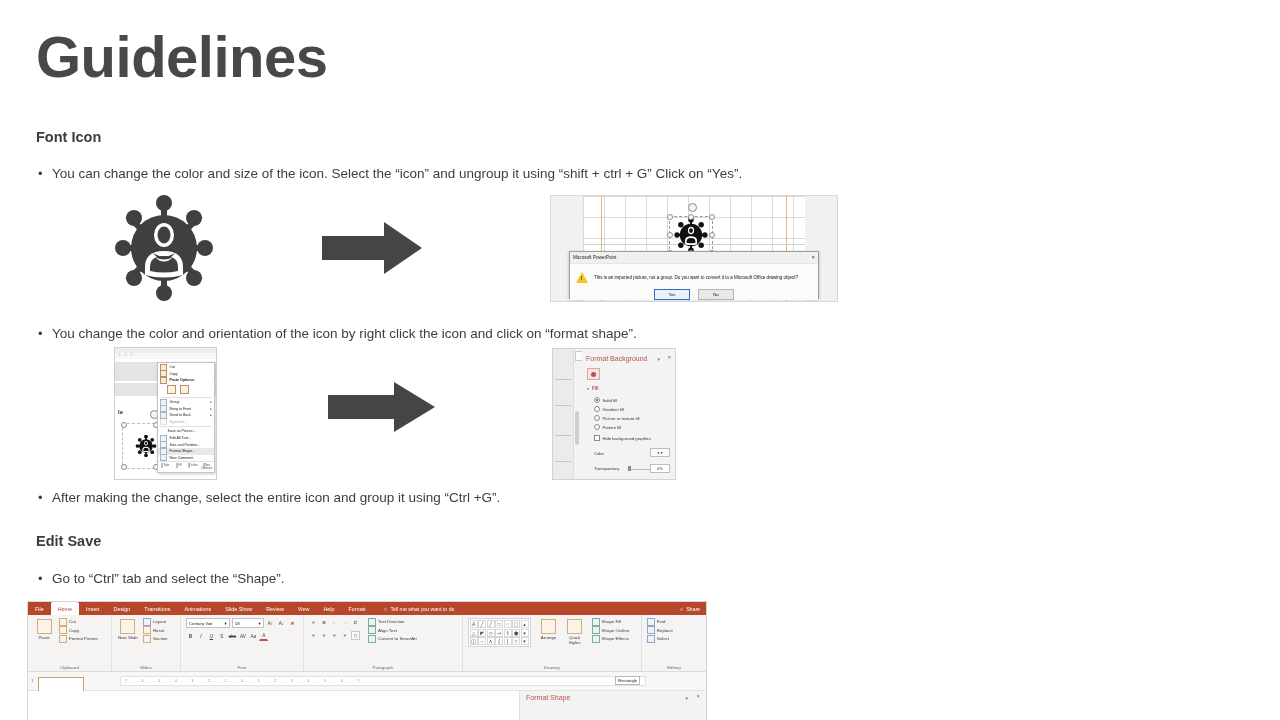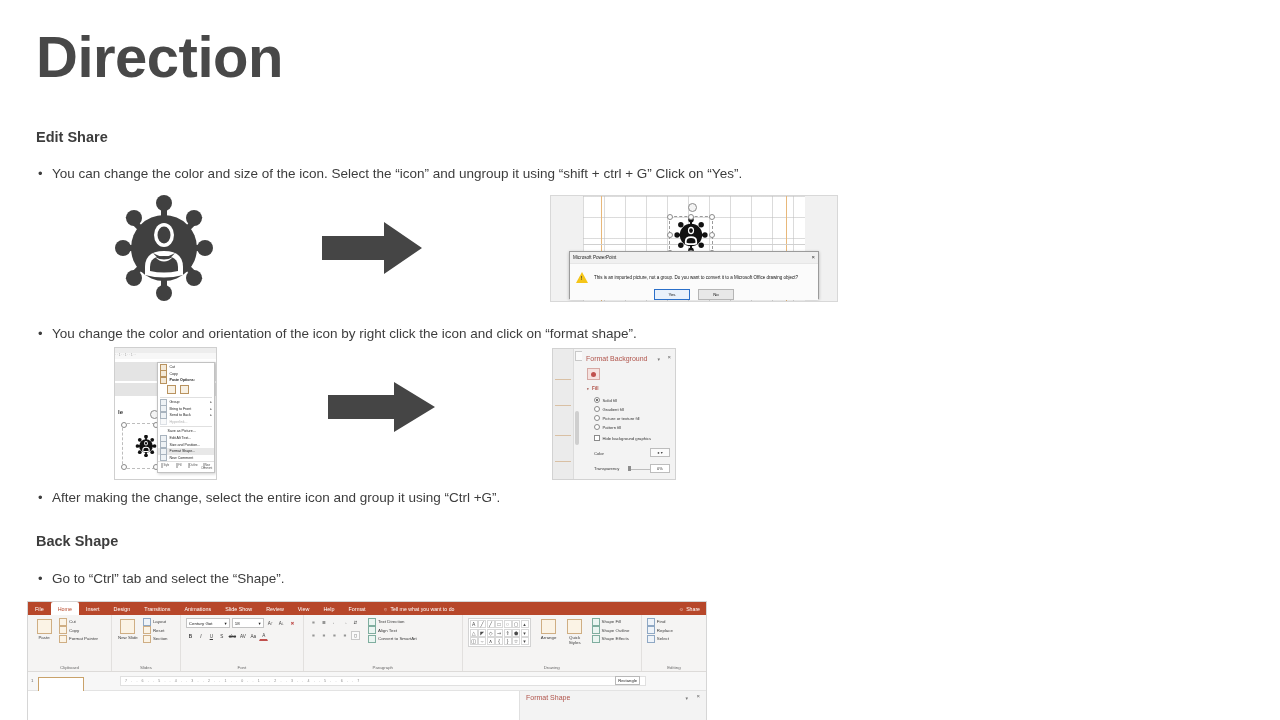--- a/index.html
+++ b/index.html
@@ -561,23 +561,23 @@
   .rb-fstitle {
     position: absolute; left: 6px; top: 3px;
     font-size: 7px; color: #b0534a;
   }
   .rb-fscaret { position: absolute; right: 18px; top: 4px; font-size: 5px; color: #777; }
   .rb-fsclose { position: absolute; right: 6px; top: 2px; font-size: 6px; color: #666; }
 </style>
 </head>
 <body>
 
-<div class="page-title">Direction</div>
-
-<div class="section-heading" id="head-edit-icon">Edit Share</div>
+<div class="page-title">Guidelines</div>
+
+<div class="section-heading" id="head-edit-icon">Font Icon</div>
 
 <div class="bullet-row" id="bullet-1">
   <span class="bullet-dot">•</span>
   <span class="bullet-text">You can change the color and size of the icon. Select the “icon” and ungroup it using “shift + ctrl + G” Click on “Yes”.</span>
 </div>
 
 <div class="germ-icon" id="germ-large">
   <svg width="98" height="106" viewBox="0 0 98 106">
     <g fill="#404040">
       <circle cx="49" cy="53" r="33"></circle>
@@ -868,21 +868,21 @@
     <div class="fb-slider-knob" style="left:46px; top:117px"></div>
     <div class="fb-spin" style="top:115px">0%</div>
   </div>
 </div>
 
 <div class="bullet-row" id="bullet-3">
   <span class="bullet-dot">•</span>
   <span class="bullet-text">After making the change, select the entire icon and group it using “Ctrl +G”.</span>
 </div>
 
-<div class="section-heading" id="head-edit-shape">Back Shape</div>
+<div class="section-heading" id="head-edit-shape">Edit Save</div>
 
 <div class="bullet-row" id="bullet-4">
   <span class="bullet-dot">•</span>
   <span class="bullet-text">Go to “Ctrl” tab and select the “Shape”.</span>
 </div>
 
 <div class="shot" id="shot-ribbon">
 
   <div class="rb-tabstrip">
     <span class="rb-tab">File</span>

